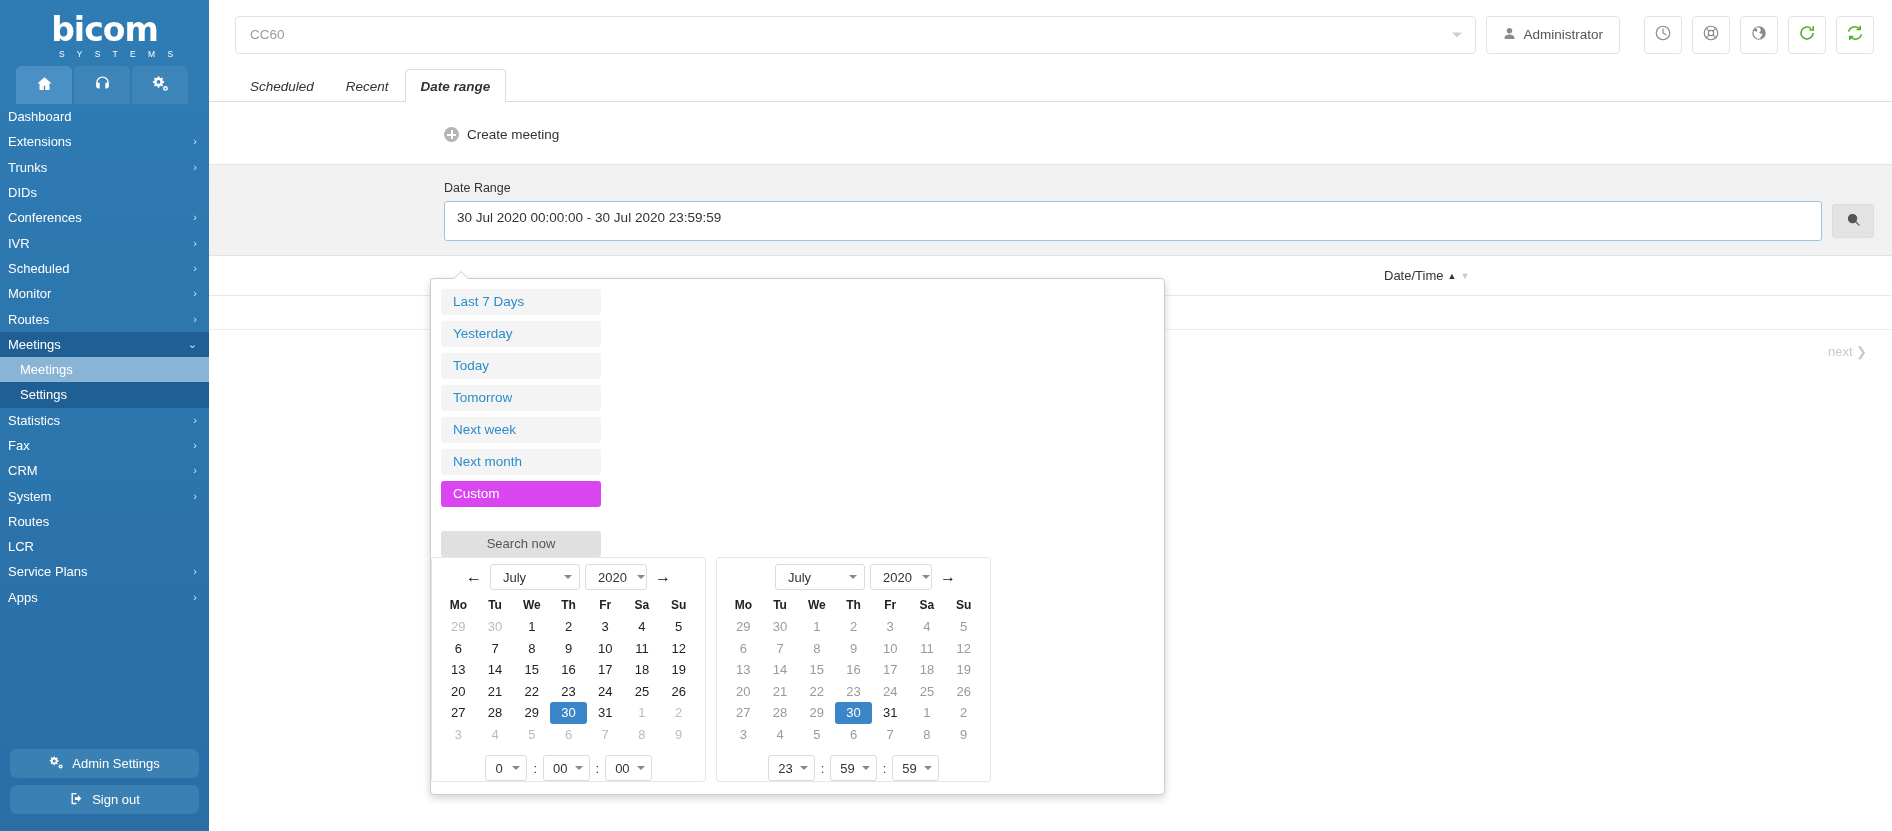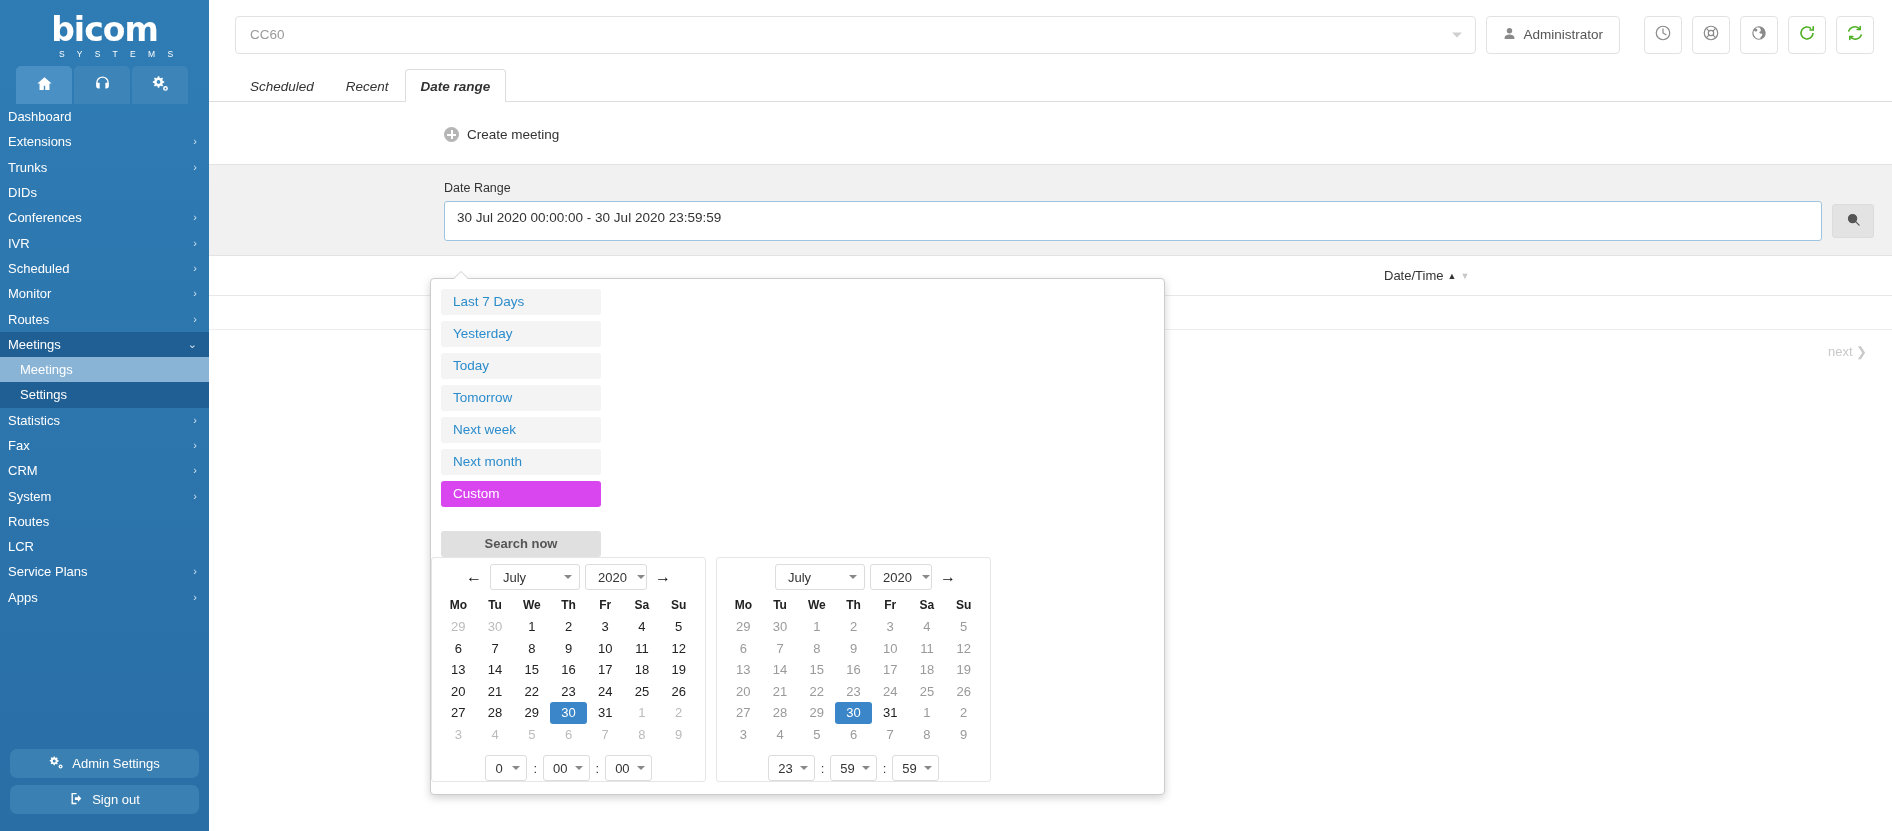--- a/index.html
+++ b/index.html
@@ -201,21 +201,21 @@
   .dp-ranges { width: 180px; padding: 2px 10px 0 10px; flex: 0 0 180px; }
   .dp-range {
     height: 26px; line-height: 26px; border-radius: 3px;
     background: #f4f4f4; color: #2b8ccc; font-size: 13.5px;
     padding-left: 12px; margin-bottom: 6px; cursor: pointer;
   }
   .dp-range.sel { background: #d946ef; color: #ffffff; }
   .dp-searchnow {
     height: 26px; line-height: 26px; background: #e0e0e0;
     border-radius: 3px; text-align: center; font-size: 13px;
-    color: #555; font-weight: 700; margin-top: 24px; cursor: pointer;
+    color: #555; font-weight: 400; margin-top: 24px; cursor: pointer;
   }
 
   .dp-cal-wrap { display: flex; flex: 1; }
   .dp-cal {
     width: 275px; padding: 2px 8px 0 8px;
     border: 1px solid #e6e6e6; border-radius: 3px; margin-right: 10px;
   }
   .dp-cal.second { border-color: #e6e6e6; }
   .cal-head {
     display: flex; align-items: center; justify-content: center;

